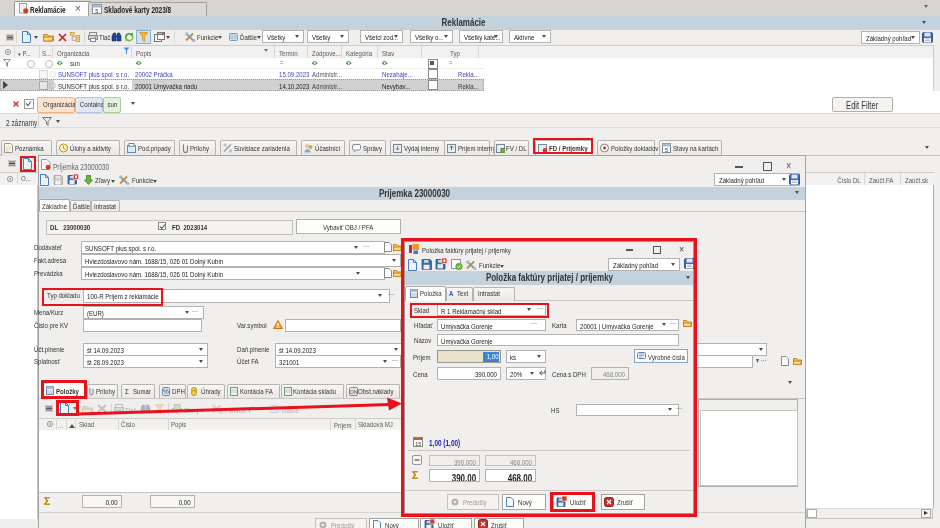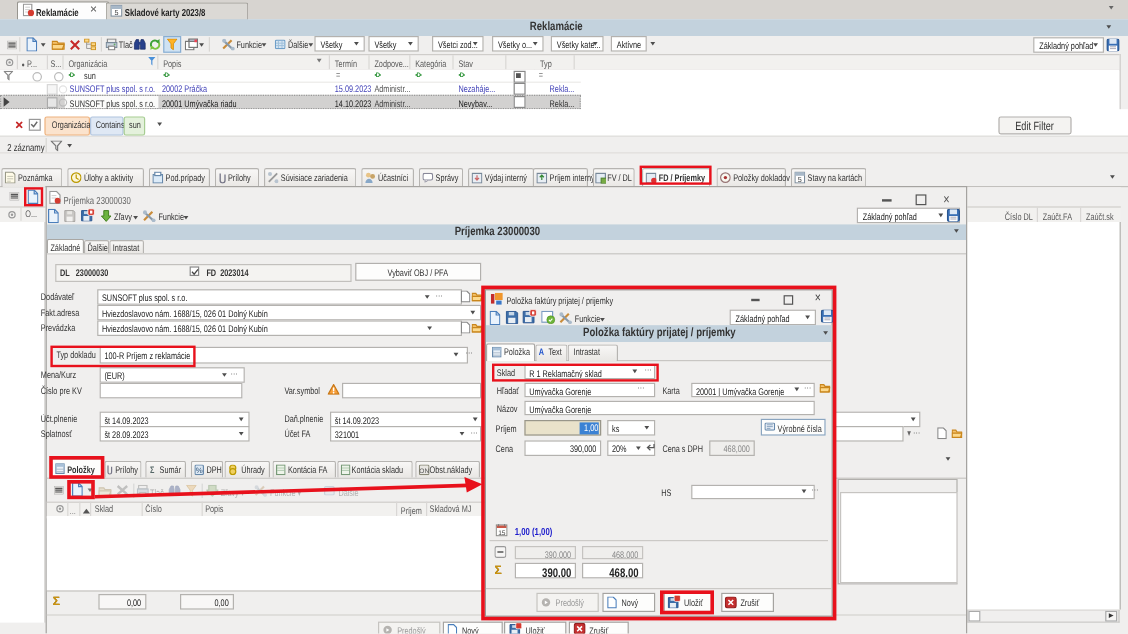--- a/index.html
+++ b/index.html
@@ -133,21 +133,21 @@
 <div class="combo" style="left:262px;top:30px;width:42px;height:13px;"><b class="t">Všetky</b></div>
 <div class="dd" style="left:295px;top:34.5px;"></div>
 <div class="combo" style="left:307px;top:30px;width:42px;height:13px;"><b class="t">Všetky</b></div>
 <div class="dd" style="left:340px;top:34.5px;"></div>
 <div class="combo" style="left:360px;top:30px;width:43px;height:13px;"><b class="t">Všetci zod...</b></div>
 <div class="dd" style="left:394px;top:34.5px;"></div>
 <div class="combo" style="left:410px;top:30px;width:43px;height:13px;"><b class="t">Všetky o...</b></div>
 <div class="dd" style="left:444px;top:34.5px;"></div>
 <div class="combo" style="left:459px;top:30px;width:44px;height:13px;"><b class="t">Všetky kate...</b></div>
 <div class="dd" style="left:494px;top:34.5px;"></div>
-<div class="combo" style="left:509px;top:30px;width:30px;height:13px;"><b class="t">Aktívne</b></div>
+<div class="combo" style="left:509px;top:30px;width:42px;height:13px;"><b class="t">Aktívne</b></div>
 <div class="dd" style="left:542px;top:34.5px;"></div>
 
 <div class="combo" style="left:861px;top:31px;width:59px;height:13px;"><b class="t">Základný pohľad</b></div>
 <div class="dd" style="left:911px;top:35.5px;"></div>
 <svg class="ab" style="left:922px;top:32px" width="11" height="11">
     <rect x="0.5" y="0.5" width="10" height="10" rx="1.5" fill="#3a6fb5" stroke="#2a5690"></rect>
     <rect x="2.5" y="0.5" width="6" height="4" fill="#dde8f5"></rect>
     <rect x="2" y="6" width="7" height="4.5" fill="#fff"></rect>
     <path d="M3 7h5M3 8.5h5" stroke="#99a" stroke-width="0.7"></path>
   </svg>

